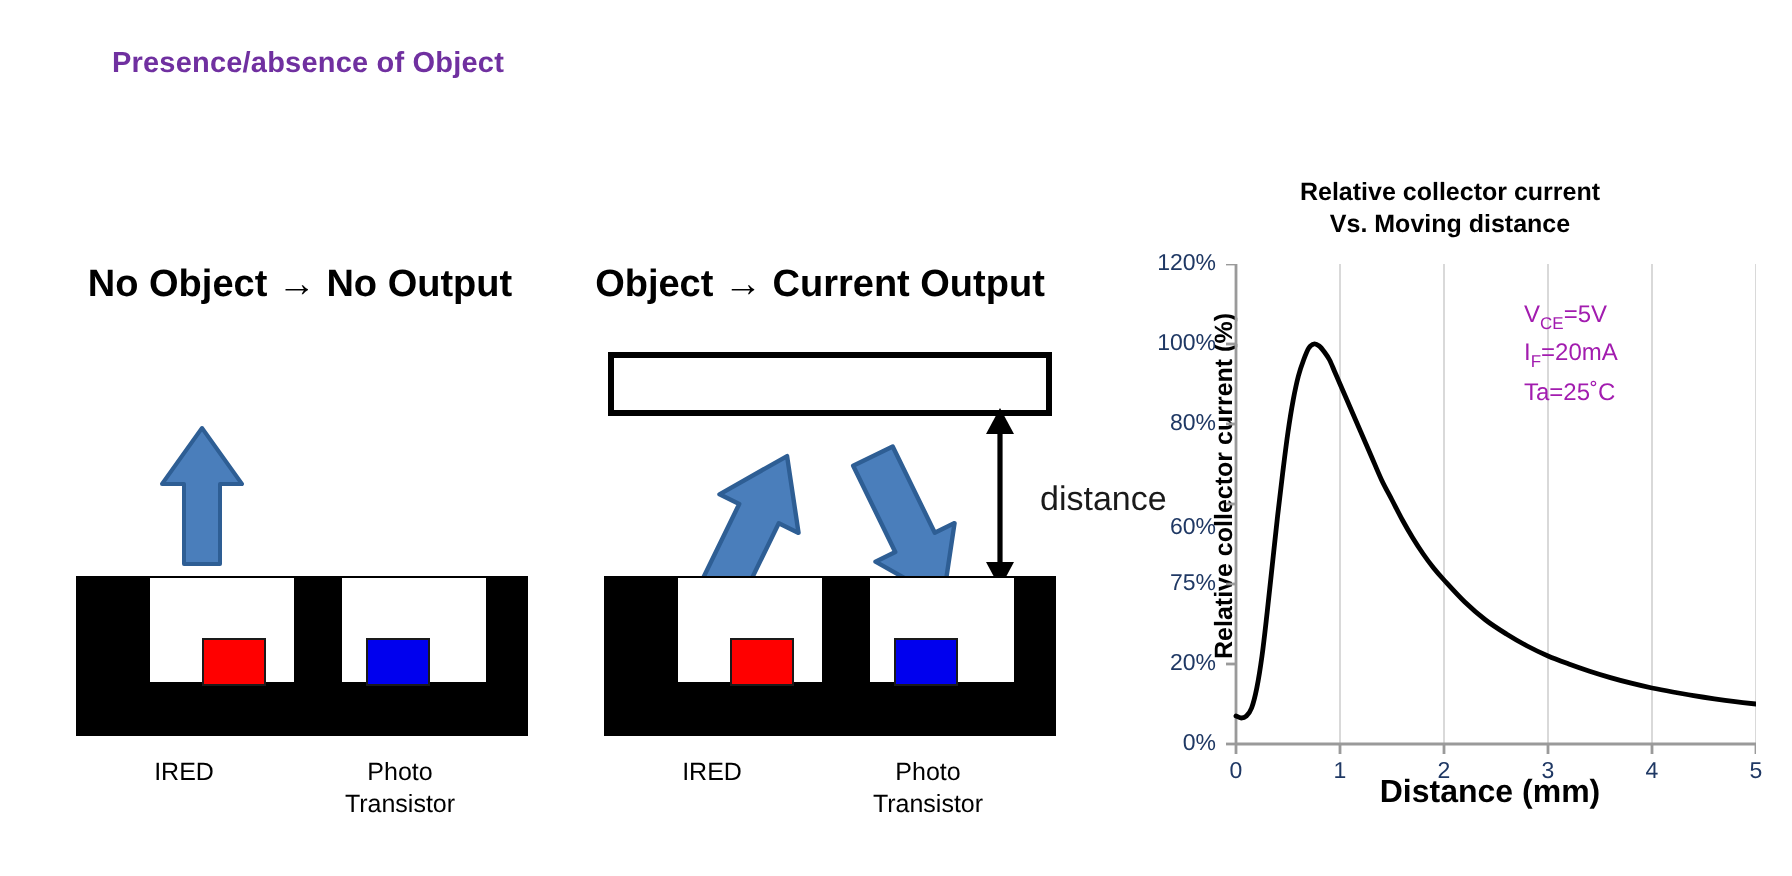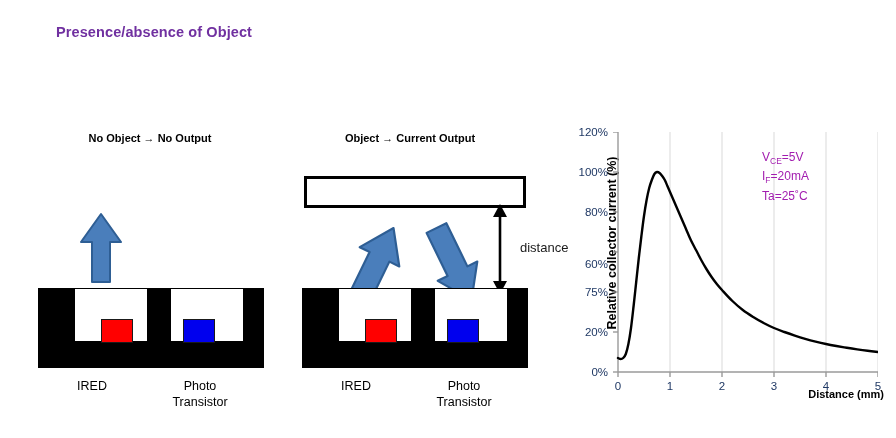--- a/index.html
+++ b/index.html
@@ -30,21 +30,21 @@
     white-space: nowrap;
     letter-spacing: 0.1px;
     text-align: right;
   }
 
   
   .panel {
     position: absolute;
   }
   .panel-title {
-    font-size: 11px;
+    font-size: 19px;
     font-weight: bold;
     color: #000000;
     white-space: nowrap;
     text-align: center;
   }
 
   
   .device {
     position: absolute;
     background: #000000;
@@ -76,21 +76,21 @@
     position: absolute;
     background: #ffffff;
     border: 3px solid #000000;
   }
 
   
   .arrow-svg { position: absolute; overflow: visible; }
 
   .distance-label {
     position: absolute;
-    font-size: 13px;
+    font-size: 17px;
     color: #1a1a1a;
     white-space: nowrap;
   }
 
   
   #chart-panel {
     position: absolute;
     left: 566px;
     top: 88px;
     width: 318px;
@@ -118,22 +118,22 @@
     font-weight: bold;
     color: #000000;
     transform: rotate(-90deg);
     white-space: nowrap;
   }
   .x-axis-title {
     position: absolute;
     left: 40px;
     top: 300px;
     width: 278px;
-    text-align: right;
-    font-size: 11px;
+    text-align: center;
+    font-size: 16px;
     font-weight: bold;
     color: #000000;
     white-space: nowrap;
   }
   .ytick {
     position: absolute;
     right: 0;
     width: 44px;
     text-align: right;
     font-size: 11.5px;
@@ -220,20 +220,22 @@
     <div class="chip blue" style="left:144px; top:30px; width:30px; height:22px;"></div>
   </div>
 
   <div class="device-label" style="left:16px; top:246px; width:104px;">IRED</div>
   <div class="device-label" style="left:120px; top:246px; width:112px;">Photo
 Transistor</div>
 </div>
 
 <div id="chart-panel">
 
+  <div class="chart-title">Relative collector current
+Vs. Moving distance</div>
 
   <div class="y-axis-title">Relative collector current (%)</div>
   <div class="x-axis-title">Distance (mm)</div>
 
   <div id="ytick-holder" style="position:absolute; left:-2px; top:0; width:44px; height:0;">
       <div class="ytick" style="top: 284px;">0%</div>
       <div class="ytick" style="top: 244px;">20%</div>
       <div class="ytick" style="top: 204px;">75%</div>
       <div class="ytick" style="top: 176px; text-align: right;">60%</div>
       <div class="ytick" style="top: 124px;">80%</div>

